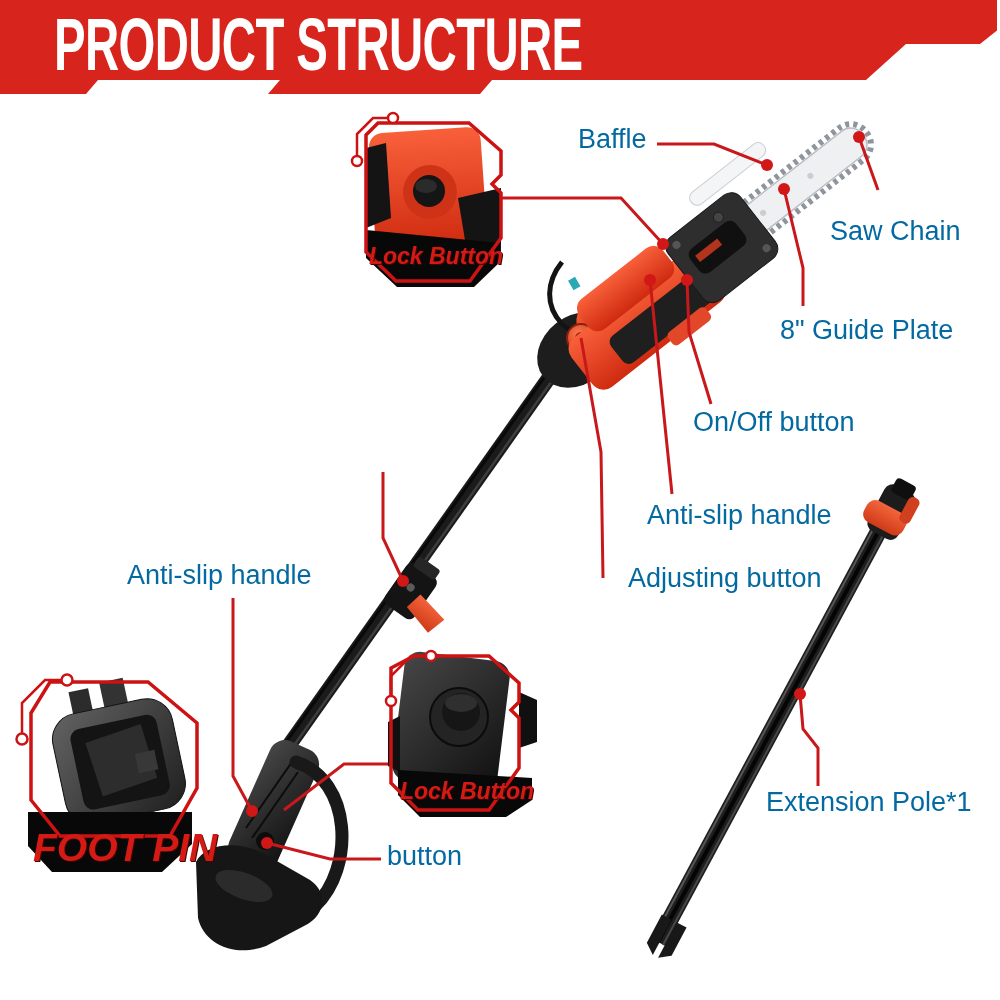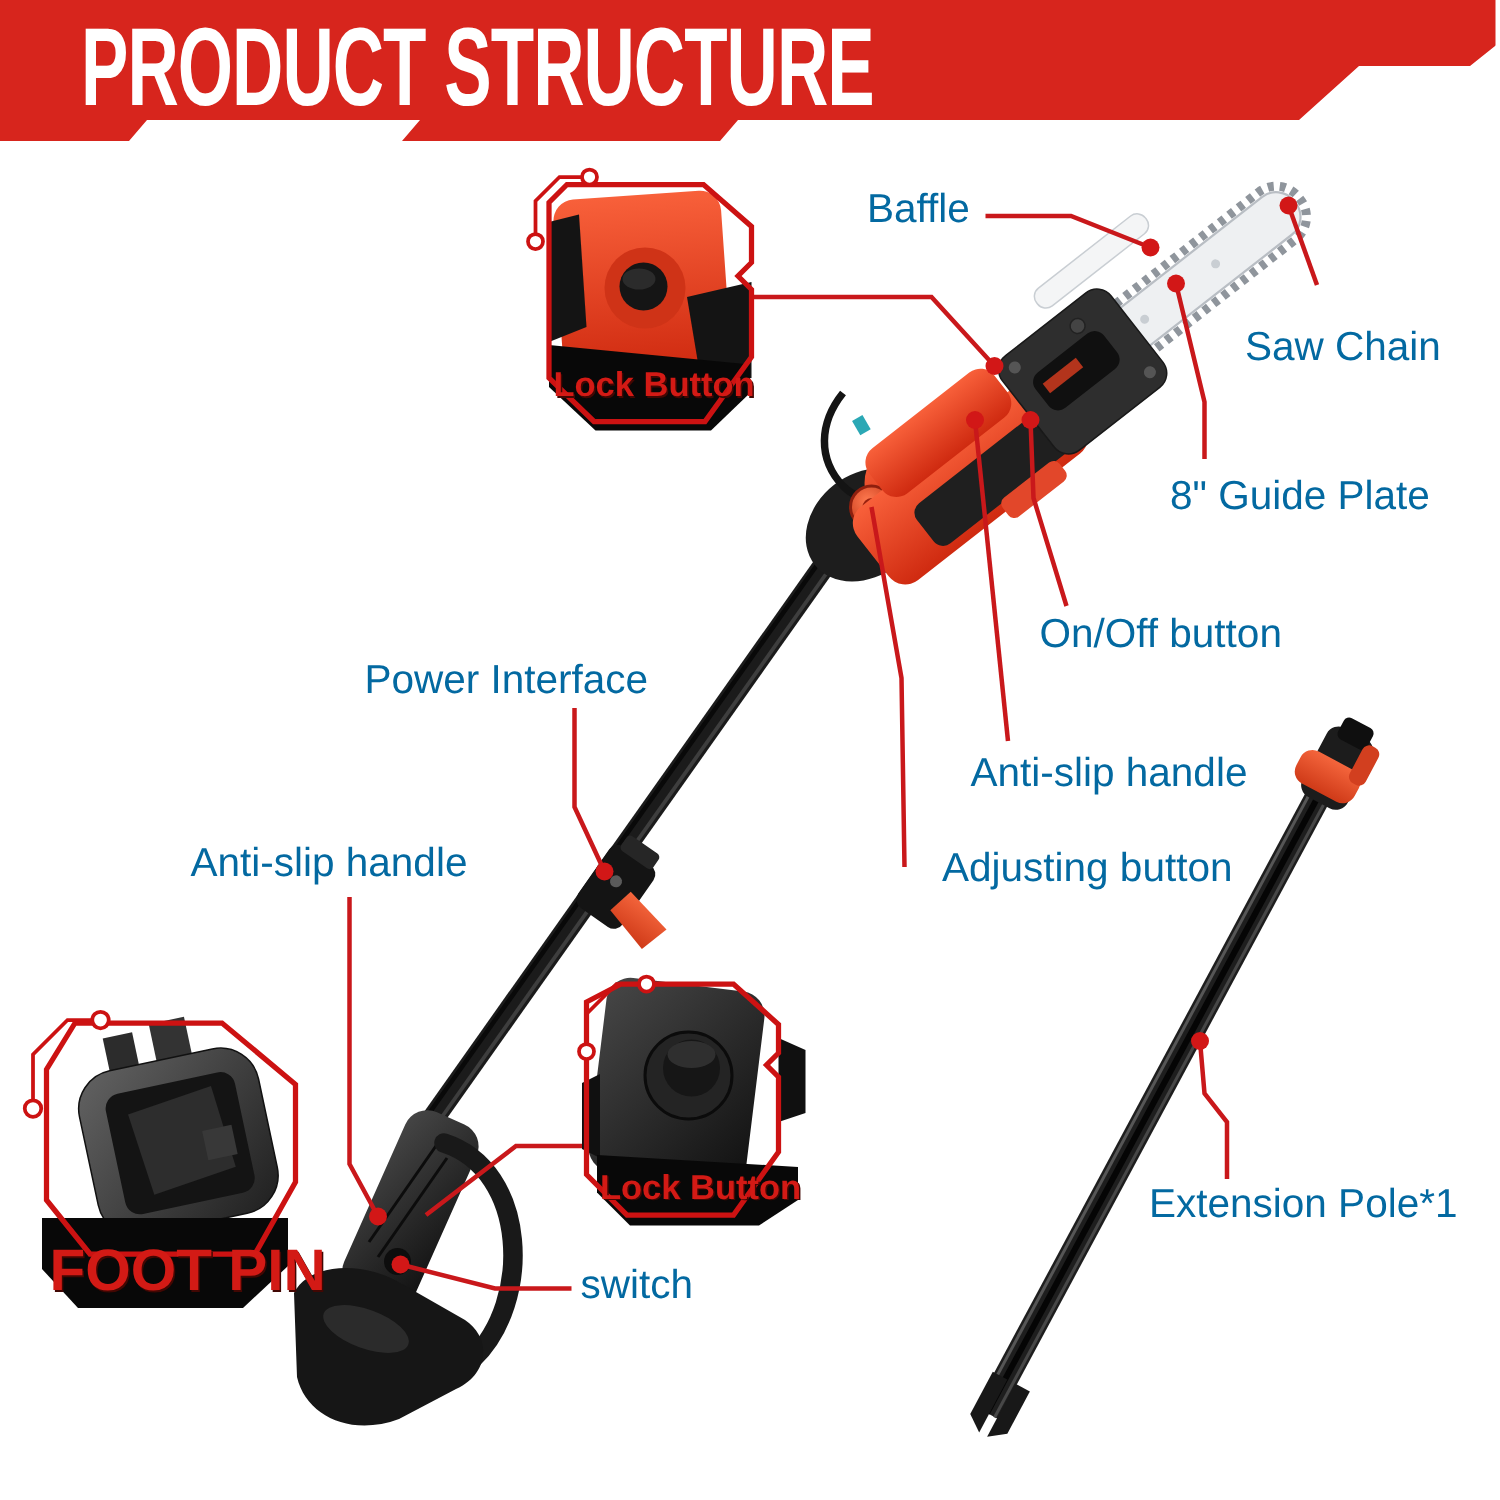--- a/index.html
+++ b/index.html
@@ -2,21 +2,21 @@
 <html><head>
 <meta charset="utf-8">
 <style>
   html,body{margin:0;padding:0;background:#ffffff;}
   #stage{position:relative;width:997px;height:1000px;background:#ffffff;overflow:hidden;
          font-family:"Liberation Sans",sans-serif;}
   #stage svg{position:absolute;left:0;top:0;}
   .label{position:absolute;font:27px/1.15 "Liberation Sans",sans-serif;color:#0369a1;white-space:nowrap;}
   .header-title{position:absolute;left:54px;top:2px;font-size:74px;font-weight:bold;color:#ffffff;
                 white-space:nowrap;transform:scaleX(0.64);transform-origin:left top;letter-spacing:-1px;}
-  .callout-label{position:absolute;font-family:"Liberation Sans",sans-serif;font-weight:bold;
+  .callout-label{position:absolute;font-family:"Liberation Sans",sans-serif;font-style:italic;font-weight:bold;
                  color:#d31a15;white-space:nowrap;text-align:center;
                  text-shadow:1px 1px 0 #420703;}
   .lbl-baffle{left:578px;top:124px;}
   .lbl-sawchain{left:830px;top:216px;}
   .lbl-guideplate{left:780px;top:315px;}
   .lbl-onoff{left:693px;top:407px;}
   .lbl-antislip-r{left:647px;top:500px;}
   .lbl-adjust{left:584px;top:563px;margin-left:44px;}
   .lbl-power{left:243px;top:438px;}
   .lbl-antislip-l{left:127px;top:560px;}
@@ -204,22 +204,21 @@
 </svg>
 
 <div class="header-title">PRODUCT STRUCTURE</div>
 
 <div class="label lbl-baffle">Baffle</div>
 <div class="label lbl-sawchain">Saw Chain</div>
 <div class="label lbl-guideplate">8" Guide Plate</div>
 <div class="label lbl-onoff">On/Off button</div>
 <div class="label lbl-antislip-r">Anti-slip handle</div>
 <div class="label lbl-adjust">Adjusting button</div>
-<div class="label lbl-power">Power Interface</div>
 <div class="label lbl-antislip-l">Anti-slip handle</div>
-<div class="label lbl-switch">switch</div>
+<div class="label lbl-switch">button</div>
 <div class="label lbl-extpole">Extension Pole*1</div>
 
 <div class="callout-label lbl-lock1">Lock Button</div>
 <div class="callout-label lbl-lock2">Lock Button</div>
 <div class="callout-label lbl-footpin">FOOT PIN</div>
 
 </div>
 
 </body></html>

